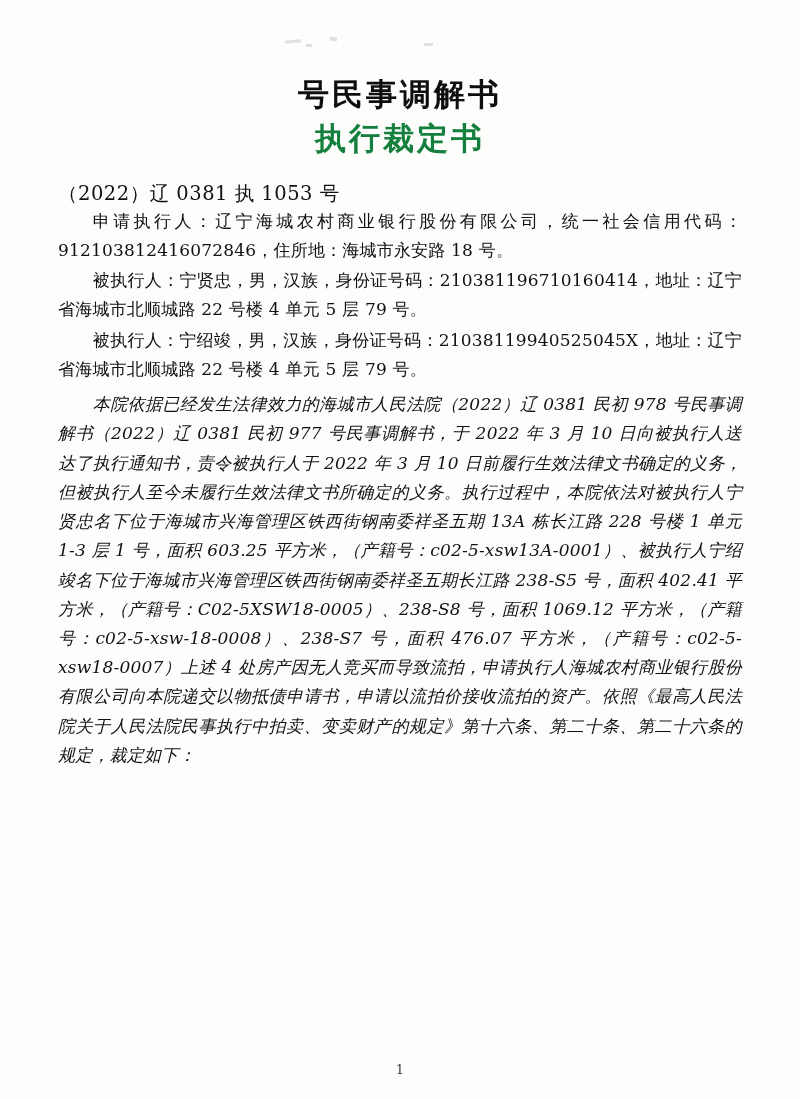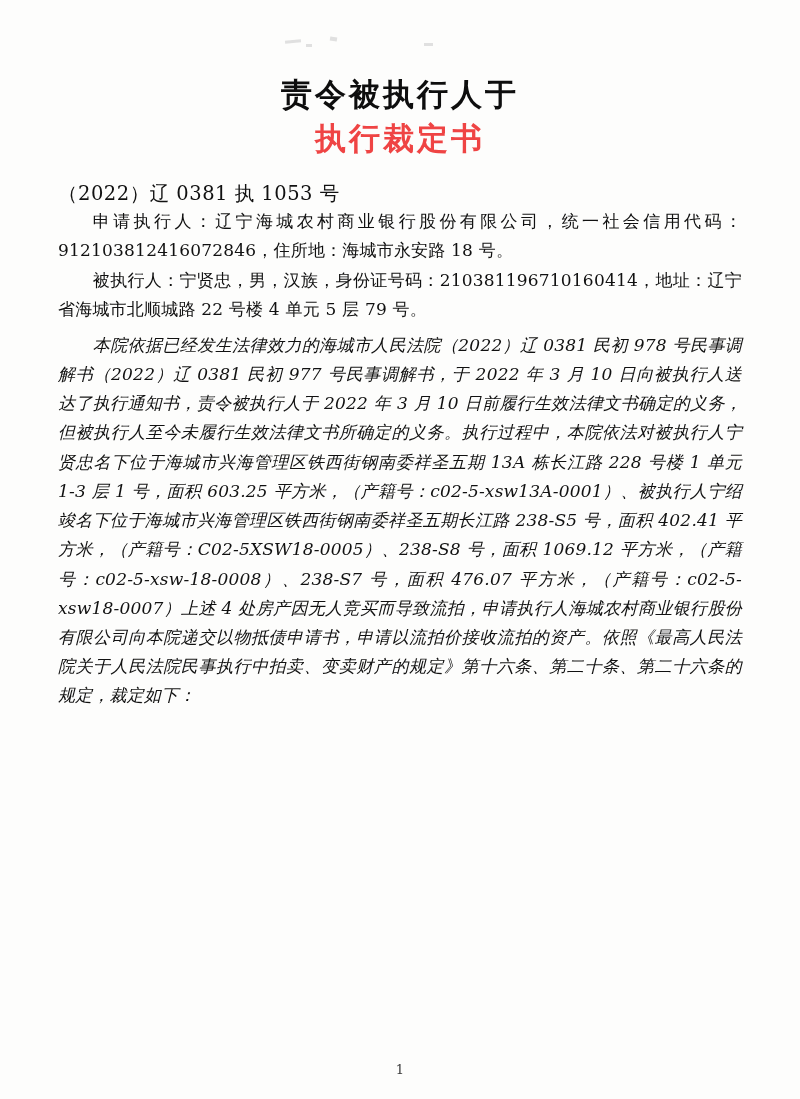--- a/index.html
+++ b/index.html
@@ -43,21 +43,21 @@
     line-height: 1.35;
     color: #0e0e0e;
   }
   .doc-subtitle {
     text-align: center;
     font-size: 31px;
     font-weight: bold;
     letter-spacing: 3px;
     line-height: 1.35;
     margin-top: 2px;
-    color: #ef4444;
+    color: #15803d;
   }
   .case-number {
     text-align: left;
     font-size: 19.5px;
     margin-top: 20px;
     margin-right: 2px;
     letter-spacing: 0.5px;
   }
   .body-text p {
     font-size: 17px;
@@ -91,25 +91,26 @@
 </head>
 <body>
 
 <div class="page">
 
   <div class="artifact a1"></div>
   <div class="artifact a2"></div>
   <div class="artifact a3"></div>
   <div class="artifact a4"></div>
 
-  <div class="doc-title">责令被执行人于</div>
+  <div class="doc-title">号民事调解书</div>
   <div class="doc-subtitle">执行裁定书</div>
 
   <div class="case-number">（2022）辽 0381 执 1053 号</div>
 
   <div class="body-text">
     <p class="indent">申请执行人：辽宁海城农村商业银行股份有限公司，统一社会信用代码：912103812416072846，住所地：海城市永安路 18 号。</p>
     <p class="indent">被执行人：宁贤忠，男，汉族，身份证号码：210381196710160414，地址：辽宁省海城市北顺城路 22 号楼 4 单元 5 层 79 号。</p>
+    <p class="indent">被执行人：宁绍竣，男，汉族，身份证号码：21038119940525045X，地址：辽宁省海城市北顺城路 22 号楼 4 单元 5 层 79 号。</p>
     <p class="indent block-gap">本院依据已经发生法律效力的海城市人民法院（2022）辽 0381 民初 978 号民事调解书（2022）辽 0381 民初 977 号民事调解书，于 2022 年 3 月 10 日向被执行人送达了执行通知书，责令被执行人于 2022 年 3 月 10 日前履行生效法律文书确定的义务，但被执行人至今未履行生效法律文书所确定的义务。执行过程中，本院依法对被执行人宁贤忠名下位于海城市兴海管理区铁西街钢南委祥圣五期 13A 栋长江路 228 号楼 1 单元 1-3 层 1 号，面积 603.25 平方米，（产籍号：c02-5-xsw13A-0001）、被执行人宁绍竣名下位于海城市兴海管理区铁西街钢南委祥圣五期长江路 238-S5 号，面积 402.41 平方米，（产籍号：C02-5XSW18-0005）、238-S8 号，面积 1069.12 平方米，（产籍号：c02-5-xsw-18-0008）、238-S7 号，面积 476.07 平方米，（产籍号：c02-5-xsw18-0007）上述 4 处房产因无人竞买而导致流拍，申请执行人海城农村商业银行股份有限公司向本院递交以物抵债申请书，申请以流拍价接收流拍的资产。依照《最高人民法院关于人民法院民事执行中拍卖、变卖财产的规定》第十六条、第二十条、第二十六条的规定，裁定如下：</p>
   </div>
 
   <div class="page-number">1</div>
 </div>
 
 </body></html>

